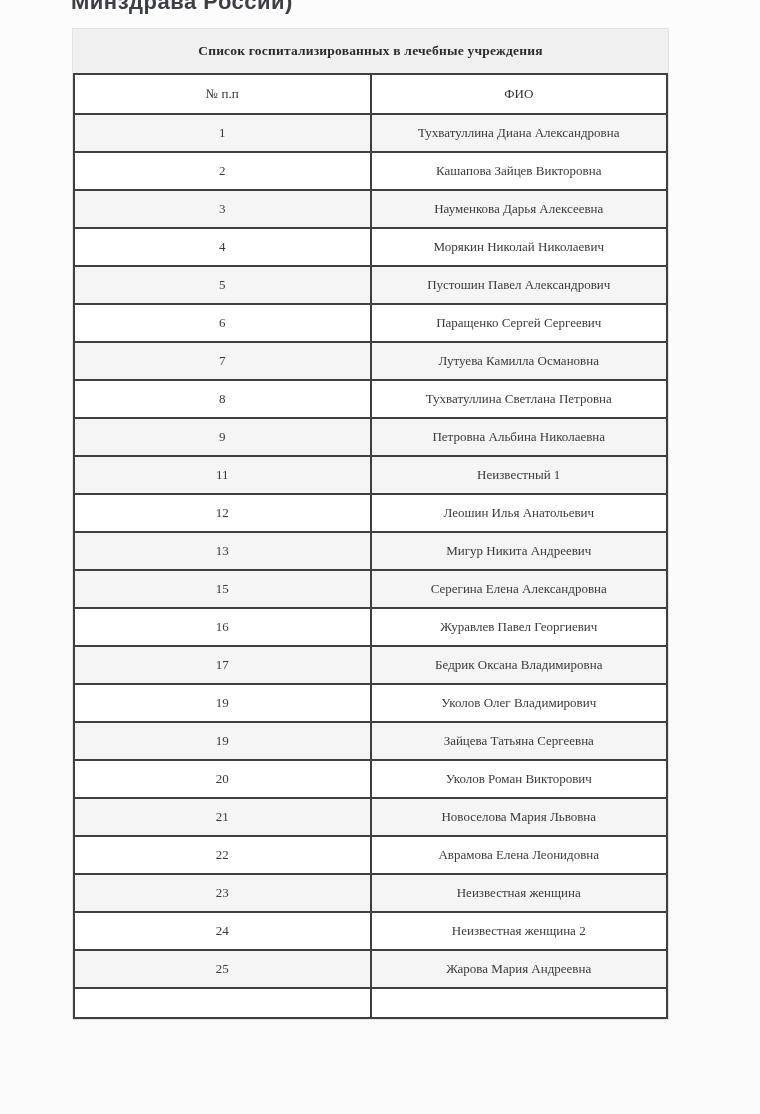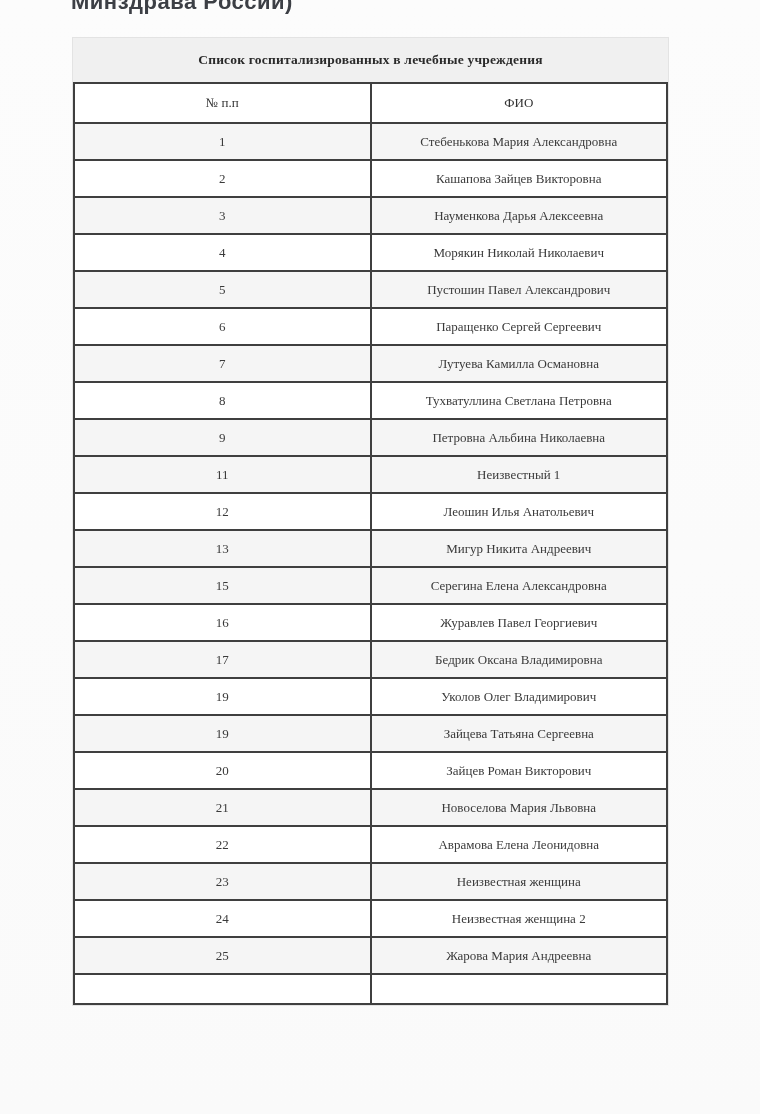--- a/index.html
+++ b/index.html
@@ -29,21 +29,21 @@
     font-weight: bold;
     font-size: 22px;
     line-height: 26px;
     color: #3c3f45;
     margin-top: -11px;
     letter-spacing: 0.5px;
     white-space: nowrap;
   }
   .doc-block {
     position: absolute;
-    top: 37px;
+    top: 28px;
     left: 72px;
     width: 597px;
     border: 1px solid #e3e3e3;
     background: #ffffff;
   }
   .caption-band {
     background: #f0f0f0;
     height: 44px;
     display: flex;
     align-items: center;
@@ -58,21 +58,21 @@
     border-collapse: collapse;
     table-layout: fixed;
   }
   table.hosp th,
   table.hosp td {
     border: 2px solid #3f3f3f;
     text-align: center;
     vertical-align: middle;
     font-size: 13px;
     color: #3a3a3a;
-    padding: 2px 6px;
+    padding: 10px 6px;
   }
   table.hosp th {
     height: 40px;
     font-weight: normal;
     font-size: 13px;
     color: #333333;
     background: #ffffff;
   }
   table.hosp td {
     height: 37px;
@@ -112,21 +112,21 @@
       <thead>
         <tr>
           <th>№ п.п</th>
           <th>ФИО</th>
         </tr>
       </thead>
       <tbody>
 
       <tr class="alt">
             <td>1</td>
-            <td>Стебенькова Мария Александровна</td>
+            <td>Тухватуллина Диана Александровна</td>
           </tr>
           <tr class="plain">
             <td>2</td>
             <td>Кашапова Зайцев Викторовна</td>
           </tr>
           <tr class="alt">
             <td>3</td>
             <td>Науменкова Дарья Алексеевна</td>
           </tr>
           <tr class="plain">
@@ -180,21 +180,21 @@
           <tr class="plain">
             <td>19</td>
             <td>Уколов Олег Владимирович</td>
           </tr>
           <tr class="alt">
             <td>19</td>
             <td>Зайцева Татьяна Сергеевна</td>
           </tr>
           <tr class="plain">
             <td>20</td>
-            <td>Зайцев Роман Викторович</td>
+            <td>Уколов Роман Викторович</td>
           </tr>
           <tr class="alt">
             <td>21</td>
             <td>Новоселова Мария Львовна</td>
           </tr>
           <tr class="plain">
             <td>22</td>
             <td>Аврамова Елена Леонидовна</td>
           </tr>
           <tr class="alt">

